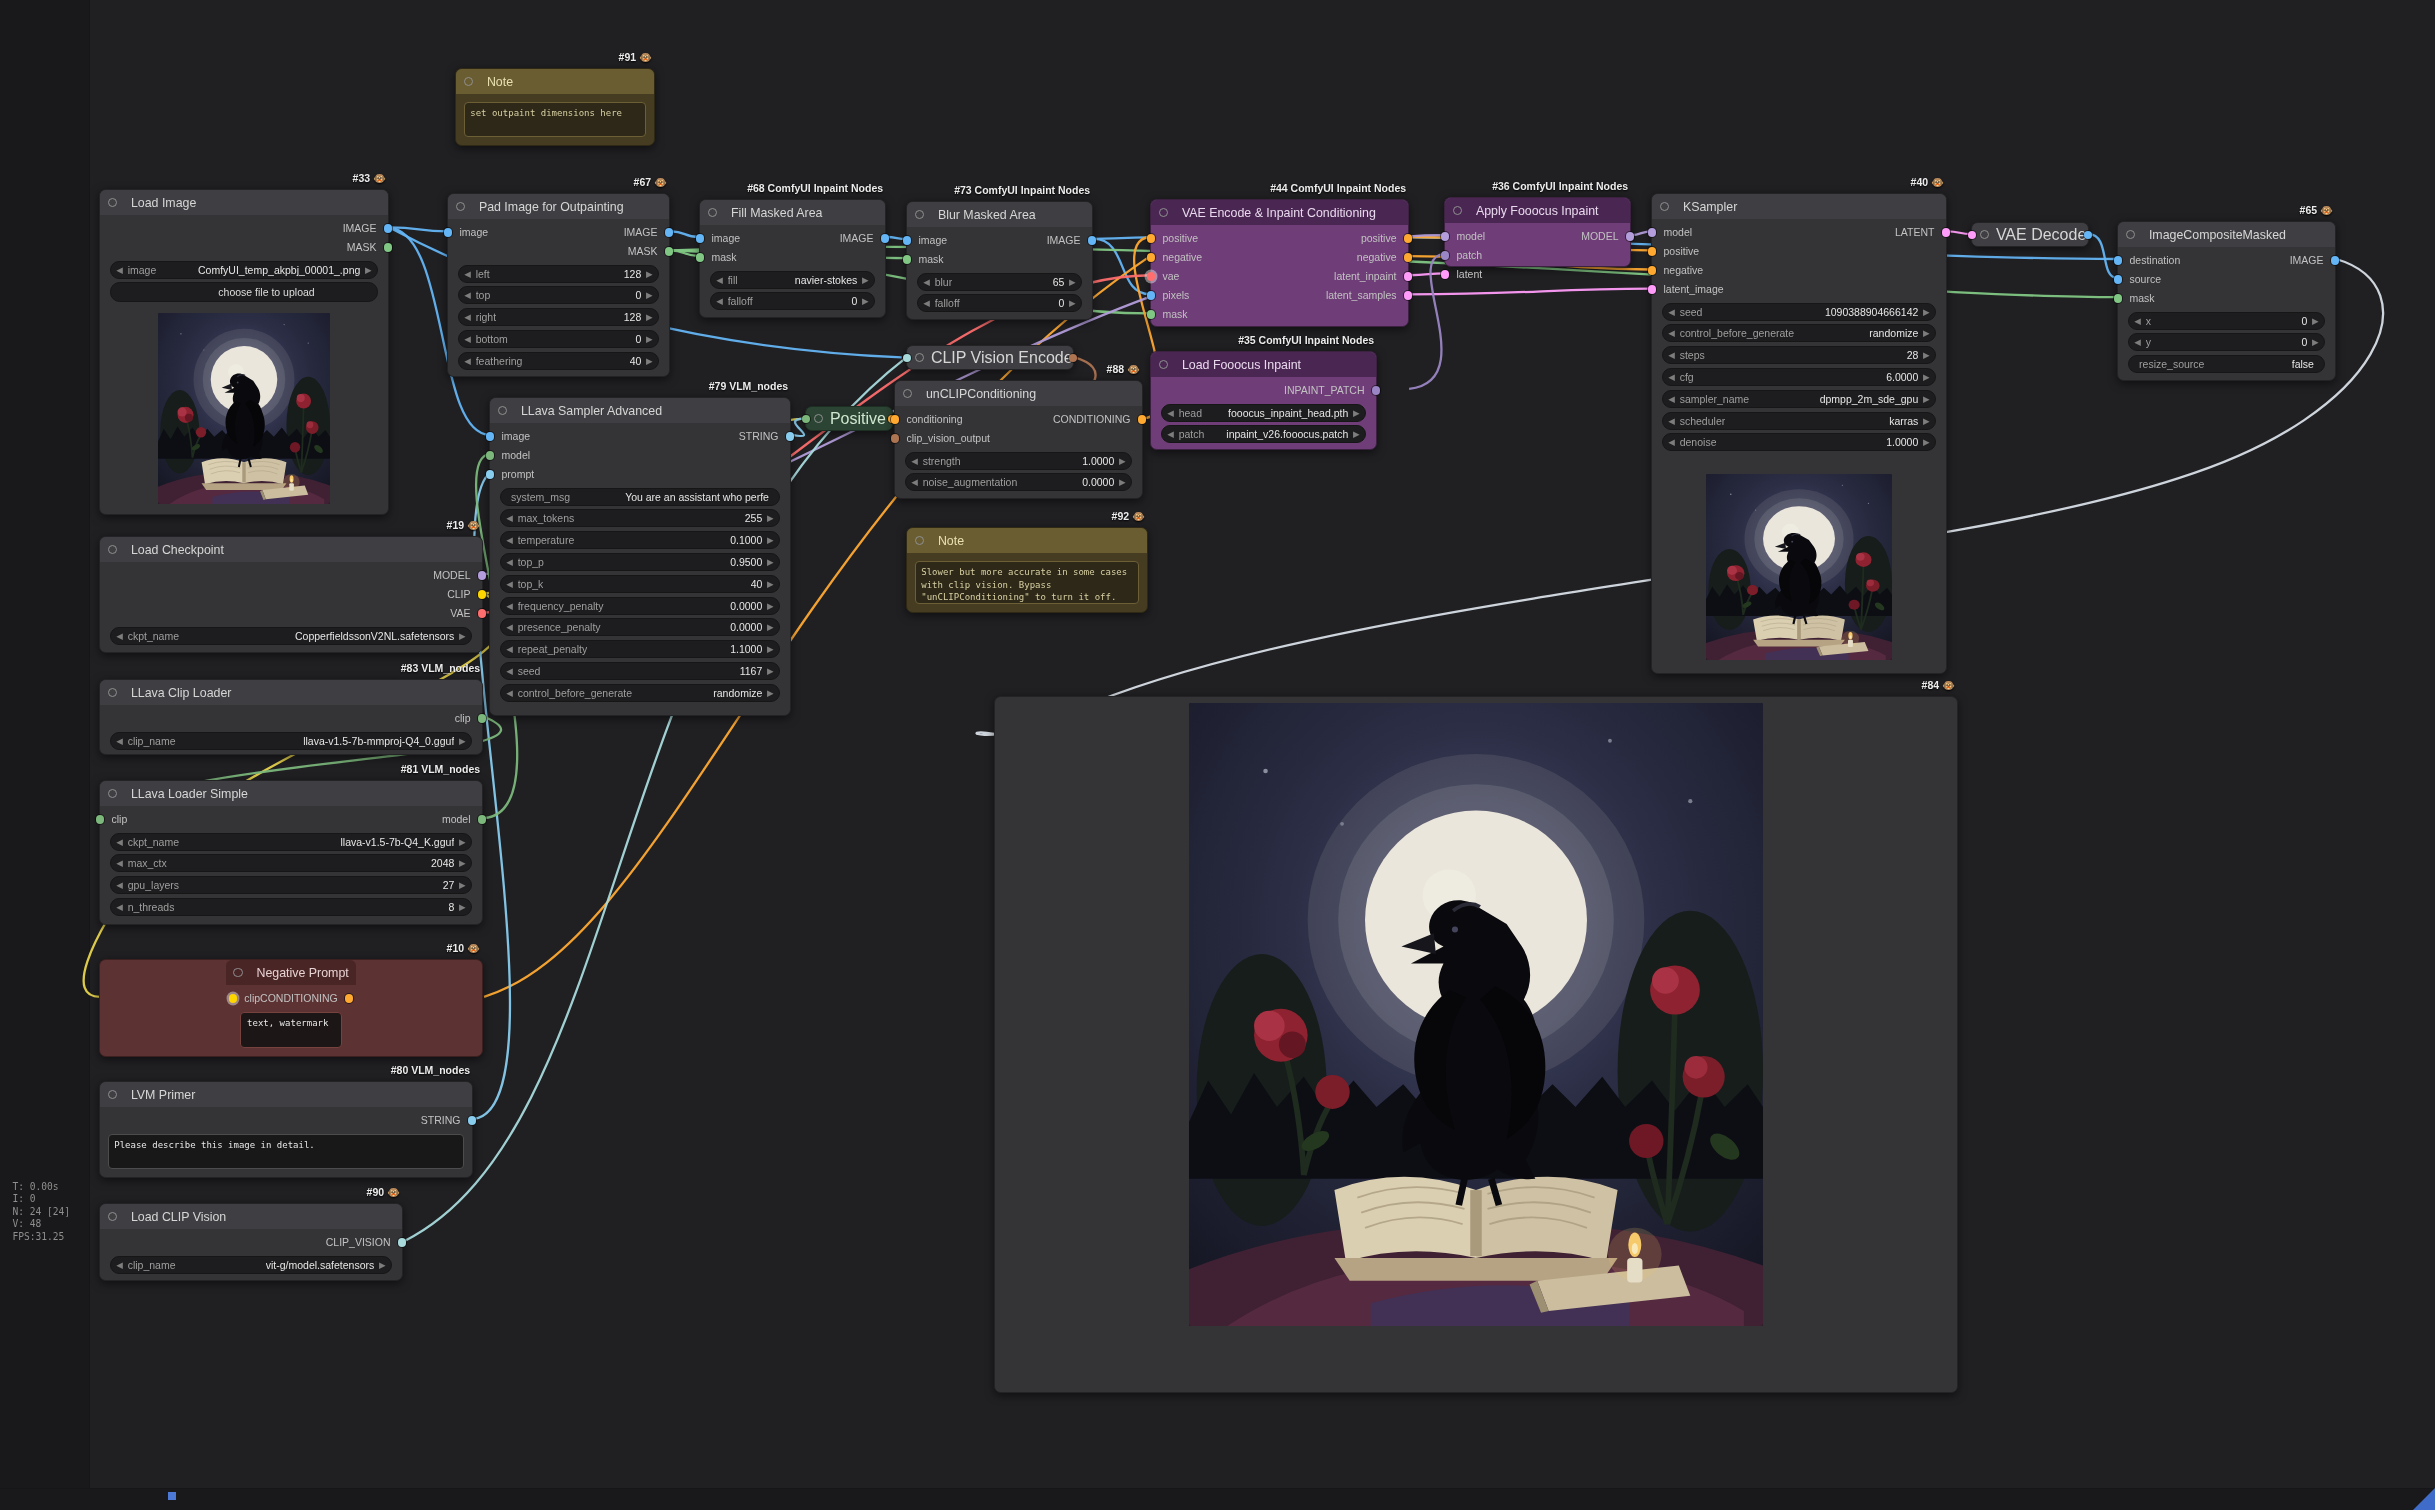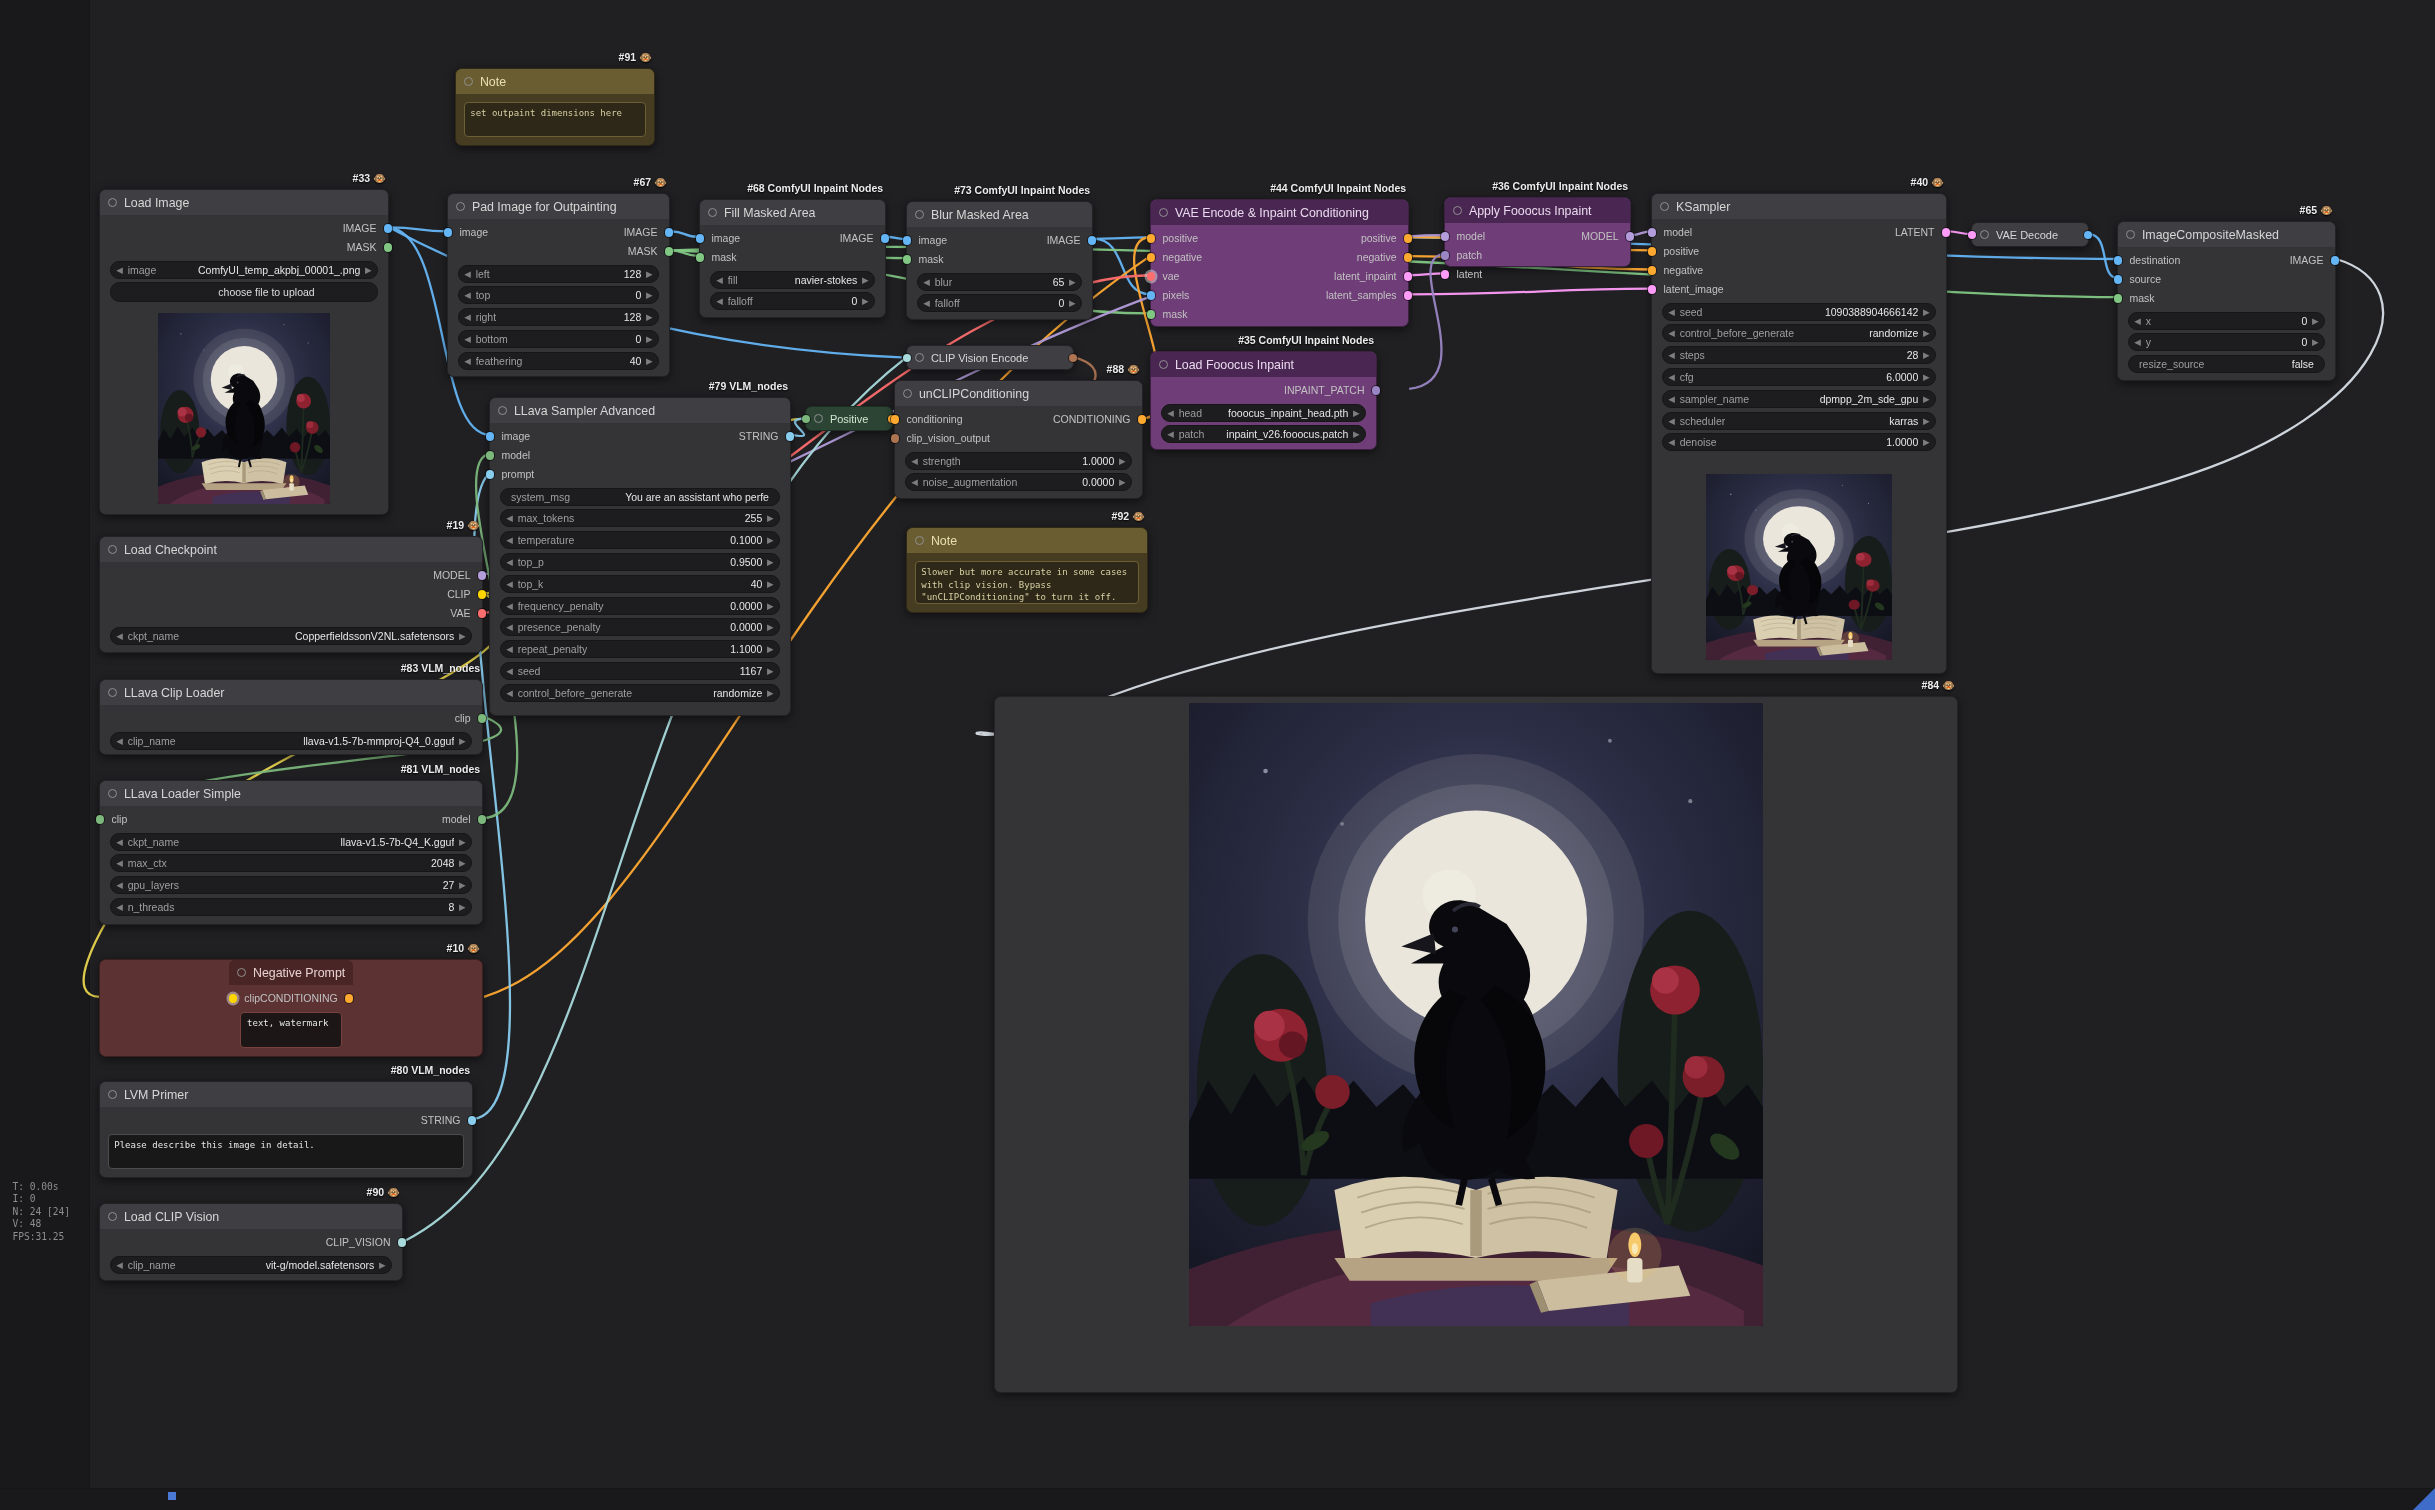--- a/index.html
+++ b/index.html
@@ -8,21 +8,21 @@
   #band-left{left:0;top:0;width:89px;height:1510px;border-right:1px solid #161618;}
   #band-bottom{left:0;top:1488px;width:2436px;height:22px;border-top:1px solid #161618;}
   #links{position:absolute;left:0;top:0;z-index:1;}
   .lk{fill:none;stroke-width:2.4;opacity:.95;}
   .img{stroke:#64B5F6}.msk{stroke:#81C784}.cnd{stroke:#FFA931}.lat{stroke:#FF9CF9}
   .mdl{stroke:#B39DDB}.clp{stroke:#E8D44D}.vae{stroke:#FF6E6E}.cv{stroke:#A8DADC}
   .str{stroke:#88CCEE}.cus{stroke:#7CB87C}.pat{stroke:#9A86C4}.cvo{stroke:#AD7452}.wht{stroke:#D8DEE6}
   .node{position:absolute;background:#343437;border:1px solid #232325;border-radius:6.7px;
         box-shadow:0 2.9px 8.6px rgba(0,0,0,.5);display:flex;flex-direction:column;z-index:2;box-sizing:border-box;}
   .nhead{height:25px;flex:0 0 25px;background:#3f3f43;border-radius:5.7px 5.7px 0 0;display:flex;align-items:center;
-         padding:0 7.6px;font-size:12.4px;color:#d6d6d6;white-space:nowrap;overflow:hidden;}
+         padding:0 7.6px;font-size:12.4px;color:#d6d6d6;white-space:nowrap;overflow:hidden;gap:7px;}
   .collapse-circle{width:7.6px;height:7.6px;border:1.4px solid #8f8f8f;border-radius:50%;margin-right:6.7px;flex:0 0 7.6px;}
   .nrows{flex:1;padding-top:3.8px;display:flex;flex-direction:column;min-height:0;}
   .badge{position:absolute;right:1.9px;top:-18px;font-size:10.5px;font-weight:bold;color:#ececec;
          white-space:nowrap;text-shadow:0 1px 1.9px #000;}
   .srow{display:flex;align-items:center;height:19px;flex:0 0 19px;position:relative;padding:0 9.6px;}
   .slab{font-size:10.5px;color:#c2c2c2;margin-left:1.9px;white-space:nowrap;}
   .olab{font-size:10.5px;color:#c2c2c2;margin-left:auto;margin-right:1.9px;white-space:nowrap;}
   .dot{width:8.6px;height:8.6px;border-radius:50%;position:absolute;top:5.3px;box-shadow:0 0 0 1px rgba(0,0,0,.5);}
   .dot.in{left:-4.3px}.dot.out{right:-4.3px}
   .ring{box-shadow:0 0 0 2.4px rgba(240,240,240,.45);}
@@ -41,21 +41,21 @@
         font-family:"DejaVu Sans Mono",monospace;font-size:9px;line-height:1.35;color:#e8e8e8;white-space:pre-line;overflow:hidden;}
   .purple{background:#6f3d78;border-color:#3c2141;}
   .purple .nhead{background:#4a2752;color:#e9d9ee;}
   .red{background:#5d3233;border-color:#3c1f1f;}
   .red .nhead{background:#4a2526;color:#e8d2d2;}
   .red .wbox{border-color:#77413d;background:#1c1616;}
   .note-n{background:#453c22;border-color:#2e2815;}
   .note-n .nhead{background:#6a5d32;color:#e8e0b0;}
   .note-n .wbox{background:#2d2817;border-color:#6d5f35;color:#d8d0a4;}
   .cnode{position:absolute;height:25px;background:#3f3f43;border:1px solid #232325;border-radius:6.7px;display:flex;
-         align-items:center;padding:0 7.6px;font-size:11px;color:#d6d6d6;z-index:2;box-sizing:border-box;
+         align-items:center;padding:0 7.6px;font-size:16px;color:#d6d6d6;z-index:2;box-sizing:border-box;
          box-shadow:0 2.9px 8.6px rgba(0,0,0,.5);white-space:nowrap;}
   .cnode .dot{top:7.6px;}
   .cnode.green{background:#2c4434;border-color:#1d2f22;color:#cfe6cf;}
   .imgwrap{background:#101014;overflow:hidden;border-radius:1.9px;}
   .status{position:absolute;left:12.4px;top:1181px;z-index:3;font-family:"DejaVu Sans Mono",monospace;
           font-size:9.6px;line-height:12.4px;color:#8e8e8e;}
   .marker{position:absolute;z-index:4;}
   #mk-bl{left:168px;top:1492px;width:7.6px;height:7.6px;background:#4d79d6;}
   #mk-br{right:0;bottom:0;width:0;height:0;border-style:solid;border-width:0 0 23px 23px;
          border-color:transparent transparent #3f6cc9 transparent;}

